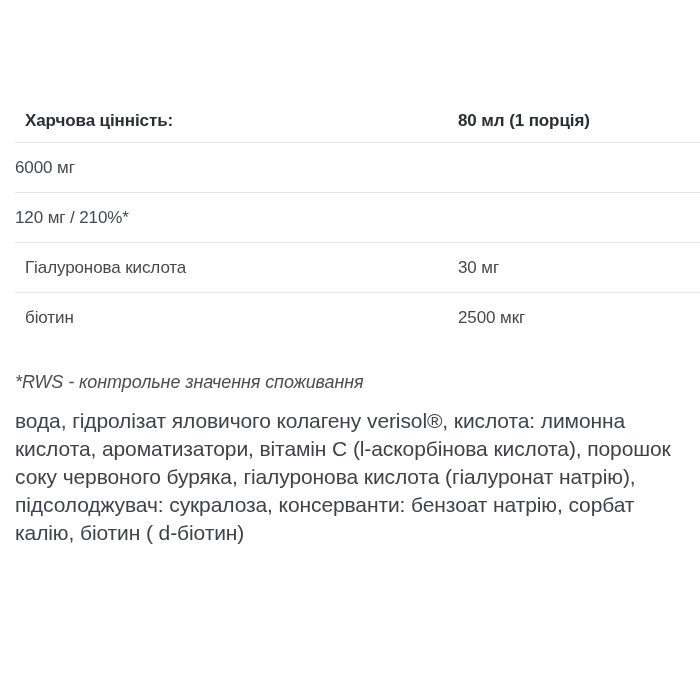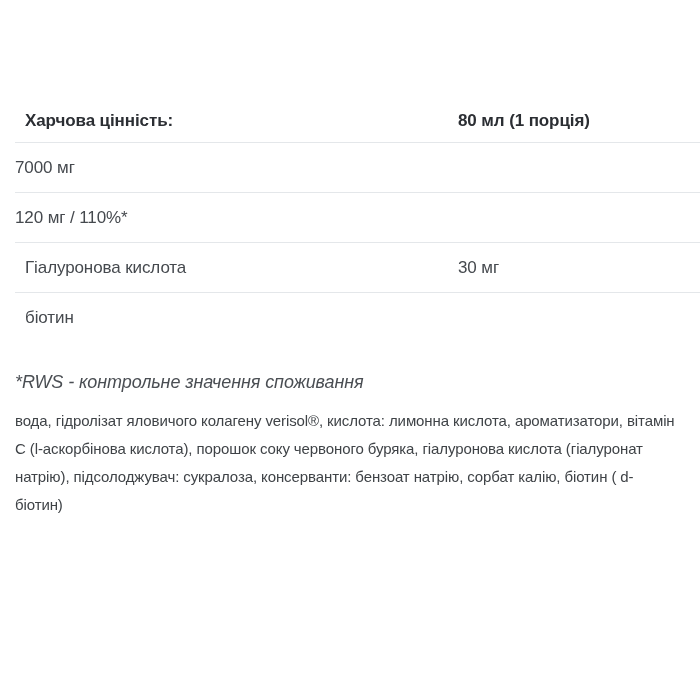--- a/index.html
+++ b/index.html
@@ -62,52 +62,53 @@
   .ing-heading {
     margin: 41px 0 0 15px;
     font-size: 20px;
     font-weight: bold;
     color: #2f3237;
     line-height: 23px;
   }
   .ing-text {
     margin: 16px 0 0 15px;
     width: 662px;
-    font-size: 15px;
+    font-size: 21px;
     color: #3f4347;
     line-height: 28px;
   }
 </style>
 </head>
 <body>
 
 <div class="page">
 
   <section class="nutrition">
 
     <div class="t-row t-header">
       <div class="cell label">Харчова цінність:</div>
       <div class="cell value">80 мл (1 порція)</div>
     </div>
 
     <div class="t-row">
-      <div class="cell value">7000 мг</div>
+      <div class="cell value">6000 мг</div>
     </div>
 
     <div class="t-row">
-      <div class="cell value">120 мг / 110%*</div>
+      <div class="cell value">120 мг / 210%*</div>
     </div>
 
     <div class="t-row">
       <div class="cell label">Гіалуронова кислота</div>
       <div class="cell value">30 мг</div>
     </div>
 
     <div class="t-row">
       <div class="cell label">біотин</div>
+      <div class="cell value">2500 мкг</div>
     </div>
 
   </section>
 
   <p class="footnote">*RWS - контрольне значення споживання</p>
 
 
   <p class="ing-text">вода, гідролізат яловичого колагену verisol®, кислота: лимонна кислота, ароматизатори, вітамін C (l-аскорбінова кислота), порошок соку червоного буряка, гіалуронова кислота (гіалуронат натрію), підсолоджувач: сукралоза, консерванти: бензоат натрію, сорбат калію, біотин ( d-біотин)</p>
 
 </div>

